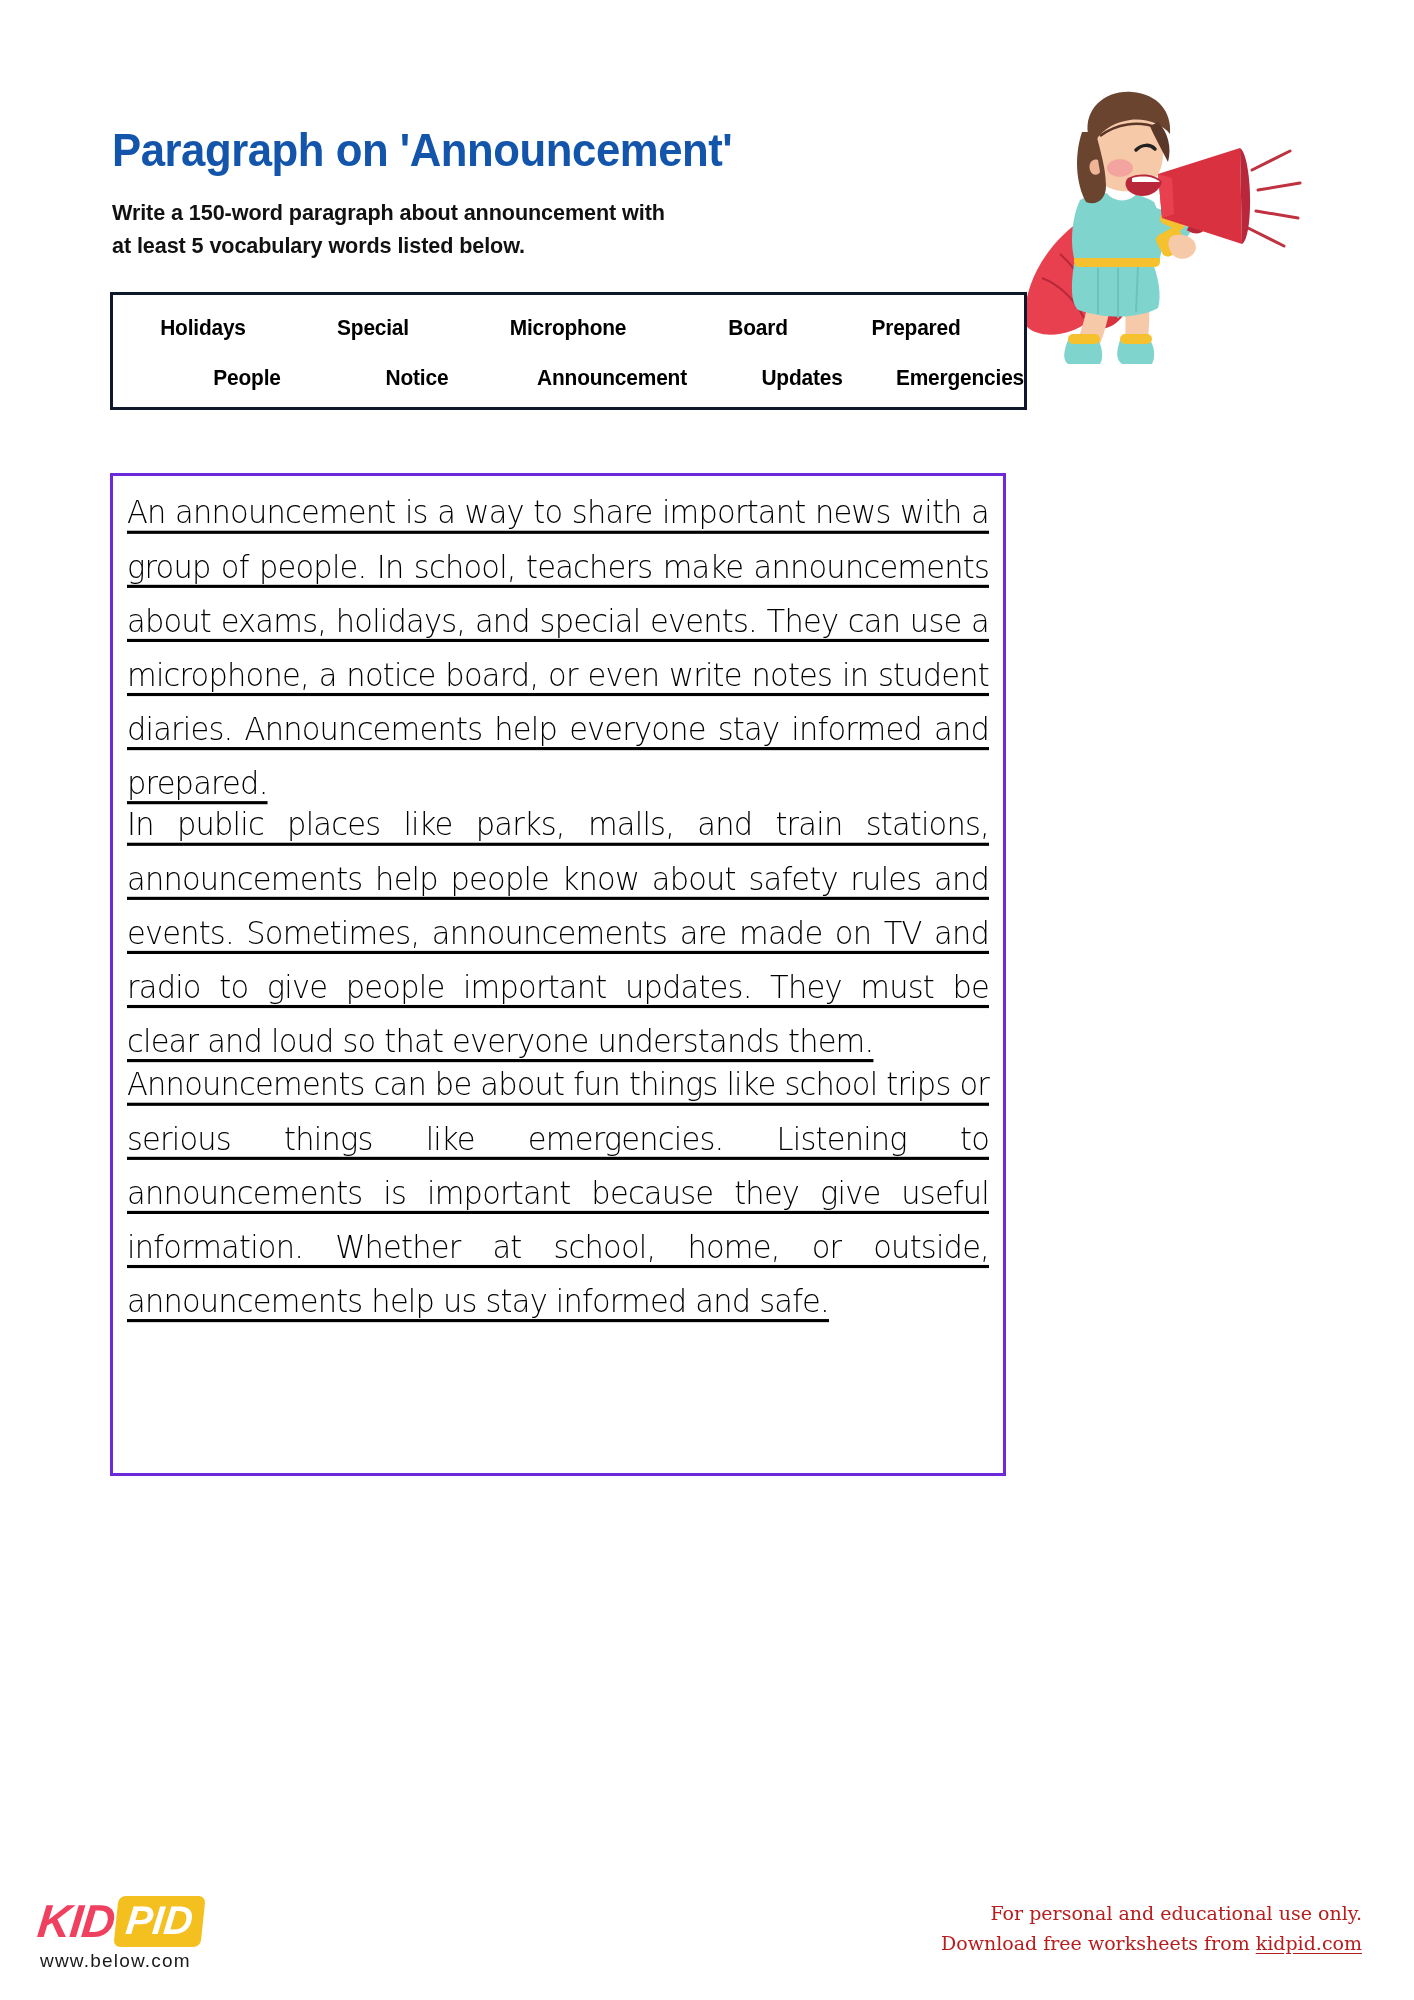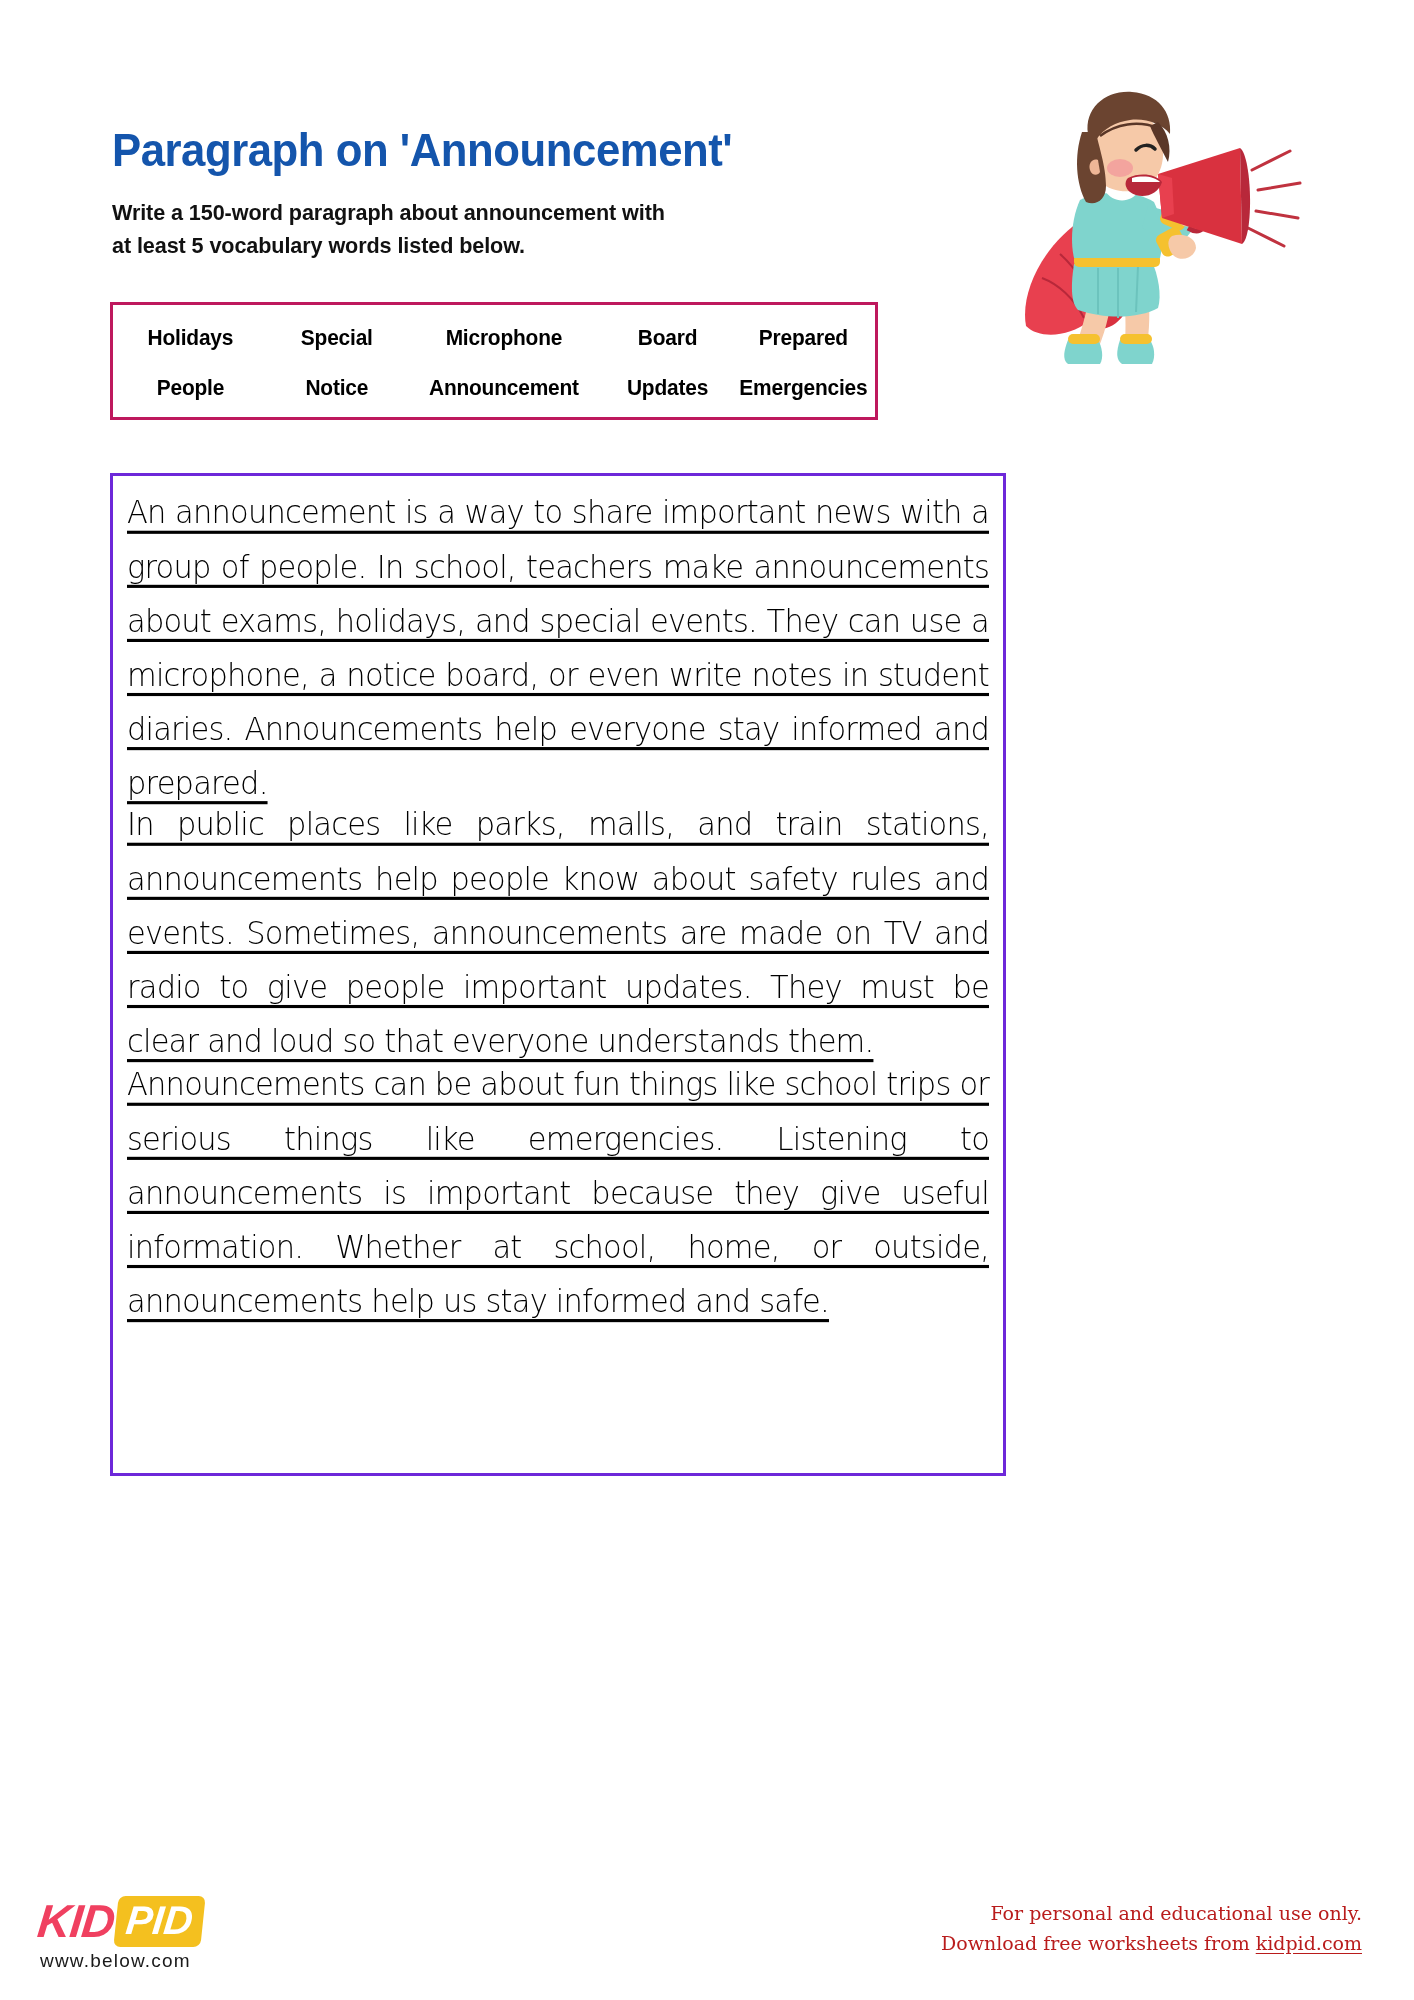--- a/index.html
+++ b/index.html
@@ -66,35 +66,35 @@
     top: 78px;
     width: 300px;
     height: 290px;
   }
   .hero-art svg { display: block; width: 100%; height: 100%; }
 
   
   .vocab-box {
     position: absolute;
     left: 110px;
-    top: 302px;
-    width: 768px;
+    top: 292px;
+    width: 917px;
     height: 118px;
-    border: 3px solid #be185d;
+    border: 3px solid #0f172a;
     box-sizing: border-box;
   }
   .vocab-row {
     position: absolute;
     left: 0;
     width: 100%;
     display: flex;
     align-items: center;
   }
   .vocab-row.r1 { top: 20px; }
-  .vocab-row.r2 { top: 70px; }
+  .vocab-row.r2 { top: 70px; padding-left: 44px; }
   .vocab-cell {
     text-align: center;
     font-weight: bold;
     font-size: 22px;
     color: #000000;
     letter-spacing: -0.2px;
     transform: scaleX(0.95);
   }
   .vocab-cell.c1 { width: 180px; }
   .vocab-cell.c2 { width: 160px; }

